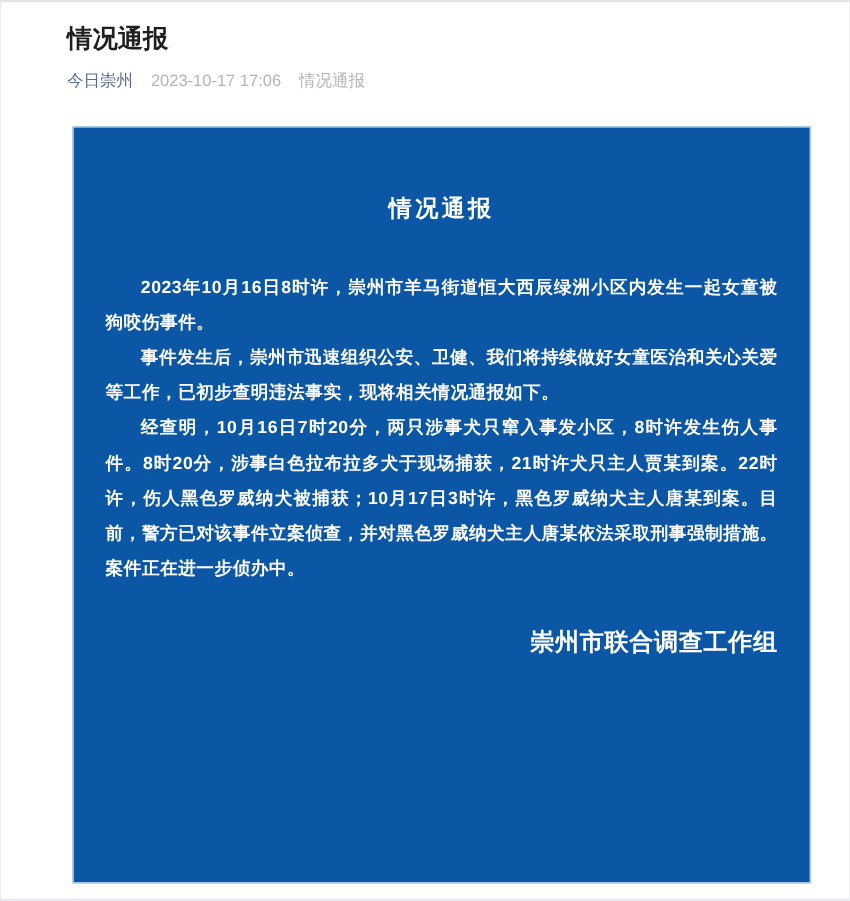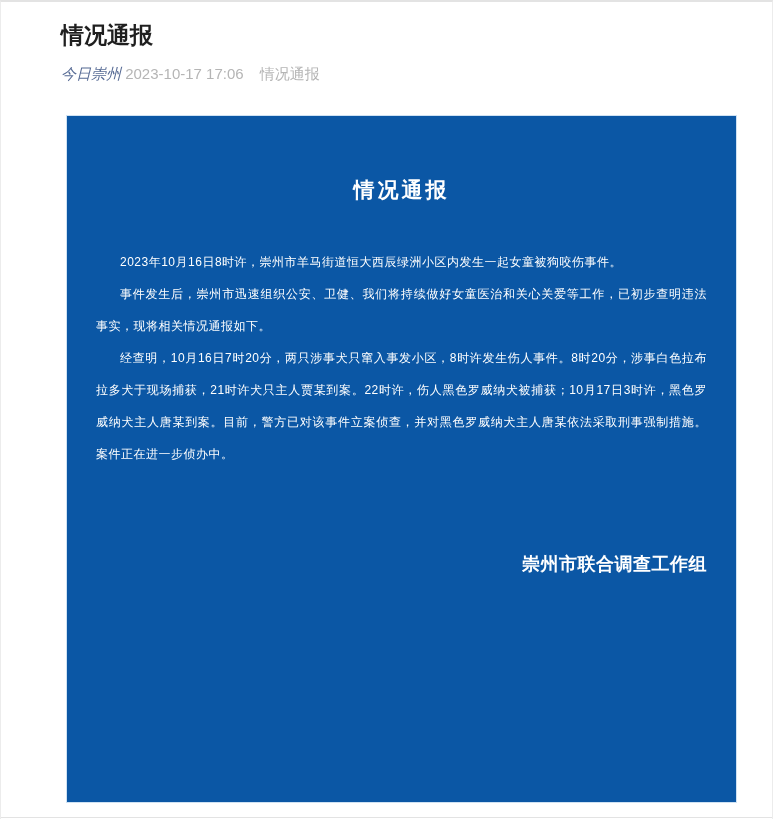--- a/index.html
+++ b/index.html
@@ -43,22 +43,22 @@
   }
   .article-meta {
     margin-top: 14px;
     font-size: 15px;
     color: var(--meta-text);
     line-height: 20px;
   }
   .account-link {
     color: var(--account-link);
     text-decoration: none;
+    margin-right: 12px;
     cursor: pointer;
-    font-style: italic;
   }
   .meta-item { margin-right: 12px; }
   .notice {
     position: absolute;
     left: 65px;
     top: 113px;
     width: 671px;
     height: 688px;
     background: var(--notice-bg);
     border: 1px solid var(--notice-border);
@@ -68,34 +68,34 @@
   }
   .notice-title {
     text-align: center;
     font-size: 21px;
     font-weight: bold;
     letter-spacing: 3px;
     line-height: 28px;
   }
   .notice-body {
     margin-top: 42px;
-    font-size: 12px;
-    font-weight: 400;
+    font-size: 16px;
+    font-weight: 700;
     line-height: 32px;
     text-align: justify;
     letter-spacing: 0.5px;
   }
   .notice-body p {
     margin: 0;
     text-indent: 2em;
   }
   .notice-signature {
-    margin-top: 76px;
+    margin-top: 32px;
     text-align: right;
-    font-size: 18px;
+    font-size: 22px;
     font-weight: 600;
     line-height: 36px;
     letter-spacing: 0.5px;
   }
 </style>
 </head>
 <body>
 
 <div class="article-header">
   <h1 class="article-title">情况通报</h1>

